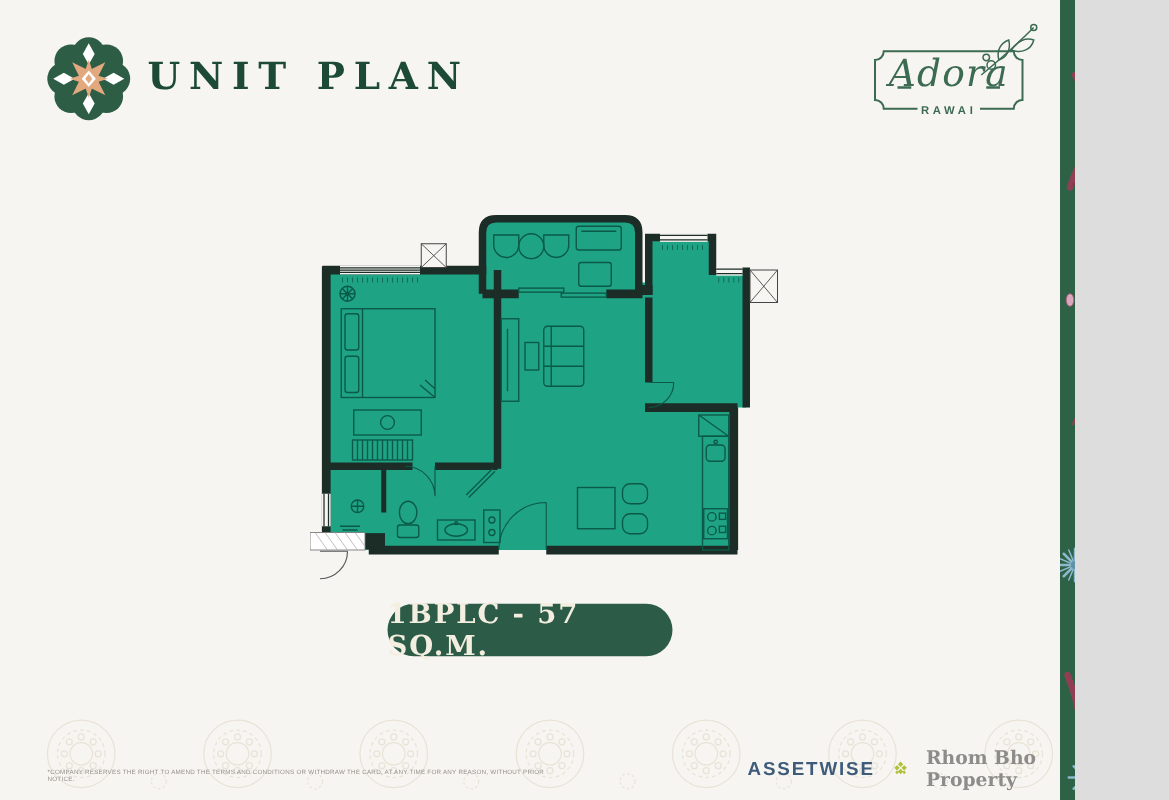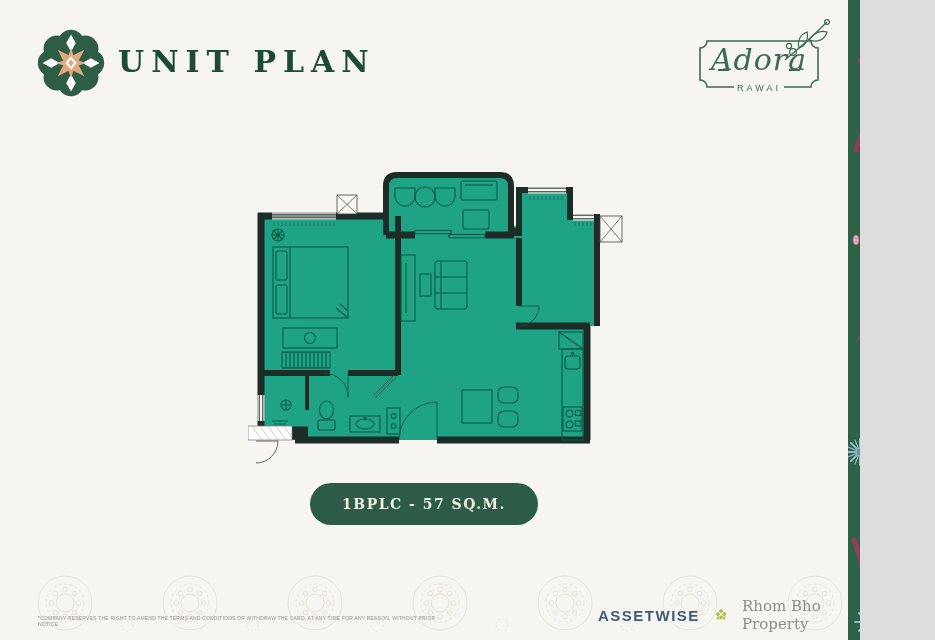--- a/index.html
+++ b/index.html
@@ -23,44 +23,44 @@
     font-family:"DejaVu Serif",serif;font-style:italic;
     font-size:30px;color:#3c6b52;letter-spacing:1px;
   }
   #adora-sub{
     position:absolute;left:0;right:0;bottom:-6px;
     display:flex;align-items:center;justify-content:center;gap:5px;
   }
   #adora-sub .dash{width:11px;height:1.4px;background:#3c6b52;}
   #adora-sub .txt{
     background:#f7f5f1;padding:0 3px;
-    font-size:9px;font-weight:normal;letter-spacing:3px;color:#3c6b52;margin-top:36px;
+    font-size:9px;font-weight:bold;letter-spacing:3px;color:#3c6b52;margin-top:36px;
   }
   
   #unit-pill{
     left:310px;top:483px;width:228px;height:42px;border-radius:22px;
     background:#2c5b48;display:flex;align-items:center;justify-content:center;
   }
   #unit-pill span{
-    font-family:"DejaVu Serif",serif;font-size:14px;font-weight:600;
+    font-family:"DejaVu Serif",serif;font-size:22px;font-weight:600;
     letter-spacing:1.5px;color:#f3eedf;
   }
   
   #disclaimer{
     left:38px;top:615px;width:420px;
     font-size:5px;letter-spacing:.2px;color:#93908b;
   }
   #brand-row{
     left:598px;top:604px;height:22px;display:flex;align-items:center;gap:14px;
   }
   #assetwise-name{
     font-size:15px;font-weight:bold;letter-spacing:1.5px;color:#3e5c7a;
   }
   #rhombho-name{
-    font-family:"DejaVu Serif",serif;font-size:15px;font-weight:normal;color:#8c8c8a;
+    font-family:"DejaVu Serif",serif;font-size:15px;font-weight:bold;color:#8c8c8a;
   }
   
   #floral-strip{left:848px;top:0;width:87px;height:640px;}
   
   #ornament-band{left:0;top:573px;width:848px;height:67px;opacity:.55;}
 </style>
 </head>
 <body>
 
 <div id="canvas">

